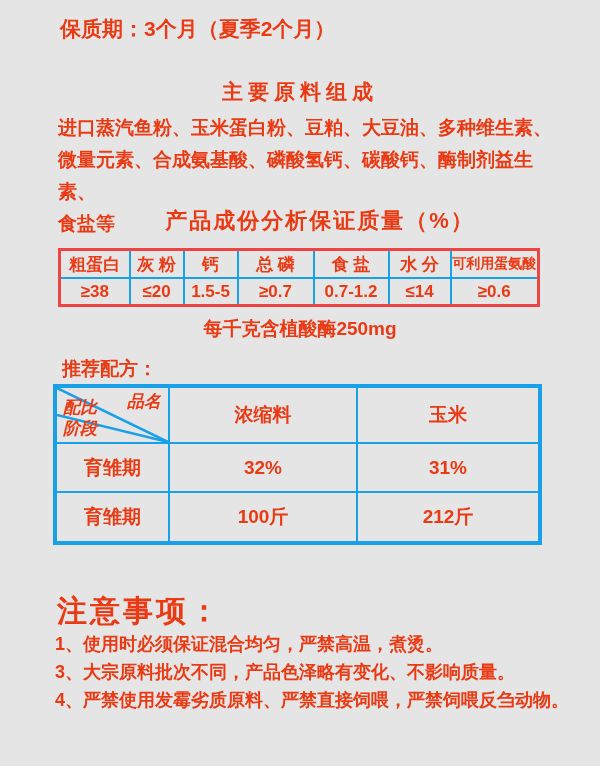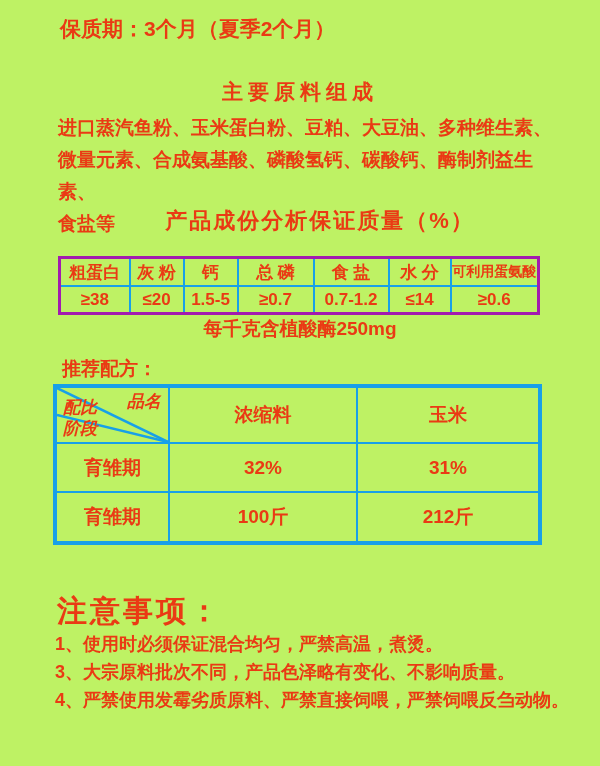--- a/index.html
+++ b/index.html
@@ -1,40 +1,40 @@
 <!DOCTYPE html>
 <html><head>
 <meta charset="utf-8">
 <style>
   html,body{margin:0;padding:0;background:#fff;}
   .page{
     position:relative;
     width:600px;height:766px;
-    background:#bef264;
+    background:#e5e5e5;
     font-family:"Liberation Sans","DejaVu Sans",sans-serif;
     font-weight:bold;
     color:#ea3a14;
     overflow:hidden;
   }
   .abs{position:absolute;}
   .center{left:0;width:600px;text-align:center;}
 
   .shelf-life{left:60px;top:15px;font-size:21px;}
   .comp-title{top:78px;font-size:21px;letter-spacing:5px;}
   .comp-text{left:58px;top:112px;width:508px;font-size:19px;line-height:32px;white-space:pre-line;}
   .analysis-title{top:206px;font-size:22px;letter-spacing:2px;padding-left:20px;}
   .phytase{top:316px;font-size:19px;}
   .formula-title{left:62px;top:356px;font-size:19px;}
   .notice-title{left:57px;top:591px;font-size:30px;letter-spacing:3px;}
   .notice-list{left:55px;top:630px;width:540px;font-size:18px;line-height:28px;}
 
   table{border-collapse:collapse;table-layout:fixed;color:#ea3a14;}
   td{text-align:center;vertical-align:middle;padding:0;}
 
-  .analysis-table{left:58px;top:256px;width:479px;border:3px solid #a21caf;}
+  .analysis-table{left:58px;top:248px;width:479px;border:3px solid #ef4444;}
   .analysis-table td{border:2px solid #18a0e8;font-size:17px;}
   .analysis-table tr.hdr td{height:26px;}
   .analysis-table tr.val td{height:25px;}
   .analysis-table td.small{font-size:14px;}
 
   .formula-table{left:53px;top:384px;width:485px;border:4px solid #18a0e8;}
   .formula-table td{border:2px solid #18a0e8;font-size:19px;}
   .formula-table tr.hdr td{height:54px;}
   .formula-table tr.r1 td{height:47px;}
   .formula-table tr.r2 td{height:48px;}

